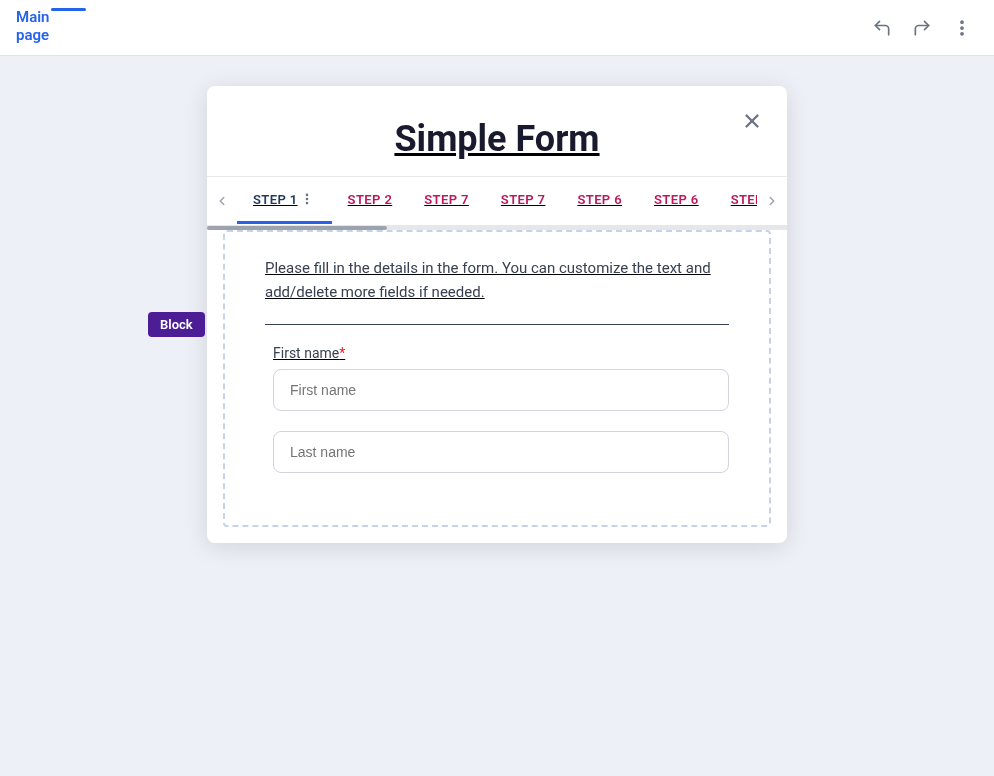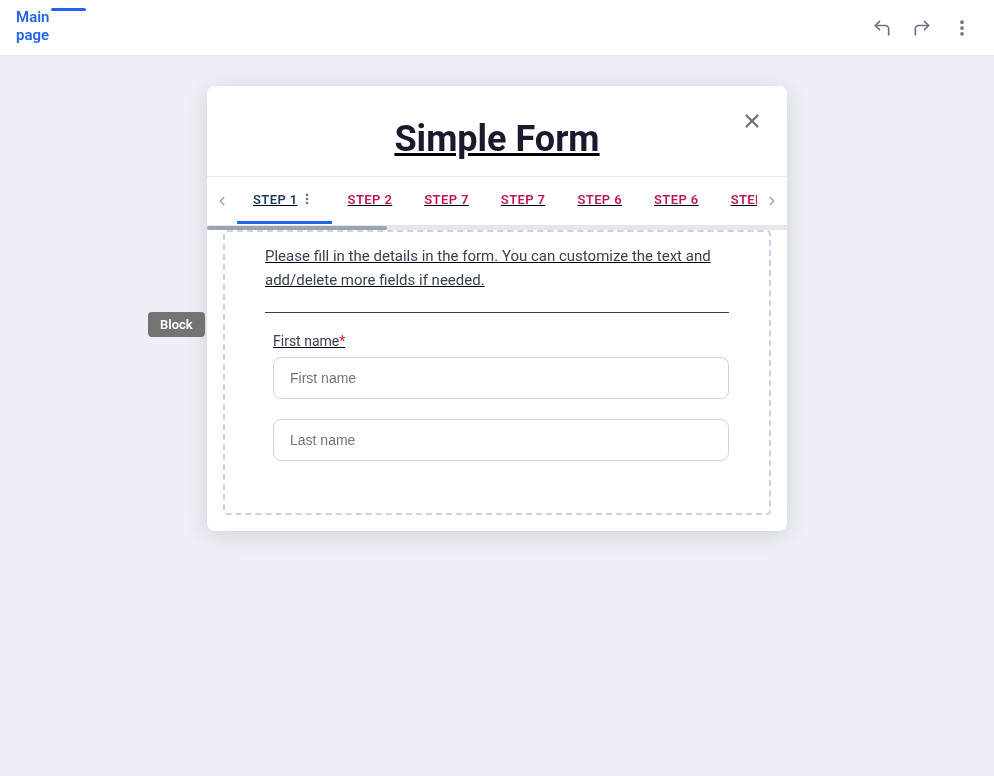--- a/index.html
+++ b/index.html
@@ -78,21 +78,21 @@
       align-items: flex-start;
       justify-content: center;
       padding-top: 30px;
     }
 
     
     .block-badge {
       position: absolute;
       left: 148px;
       top: 256px;
-      background: #737373;
+      background: #4c1d95;
       color: white;
       font-size: 13px;
       font-weight: 600;
       padding: 5px 12px;
       border-radius: 4px;
       z-index: 20;
     }
 
     
     .form-card {
@@ -208,21 +208,21 @@
       left: 0;
       top: 0;
       width: 180px;
       height: 4px;
       background: #9ca3af;
       border-radius: 2px;
     }
 
     
     .form-body {
-      padding: 12px 40px 32px 40px;
+      padding: 24px 40px 32px 40px;
       border: 2px dashed #c7d2e8;
       margin: 0 16px 16px 16px;
       border-radius: 4px;
     }
 
     .form-description {
       font-size: 15px;
       color: #374151;
       line-height: 1.6;
       margin-bottom: 20px;

